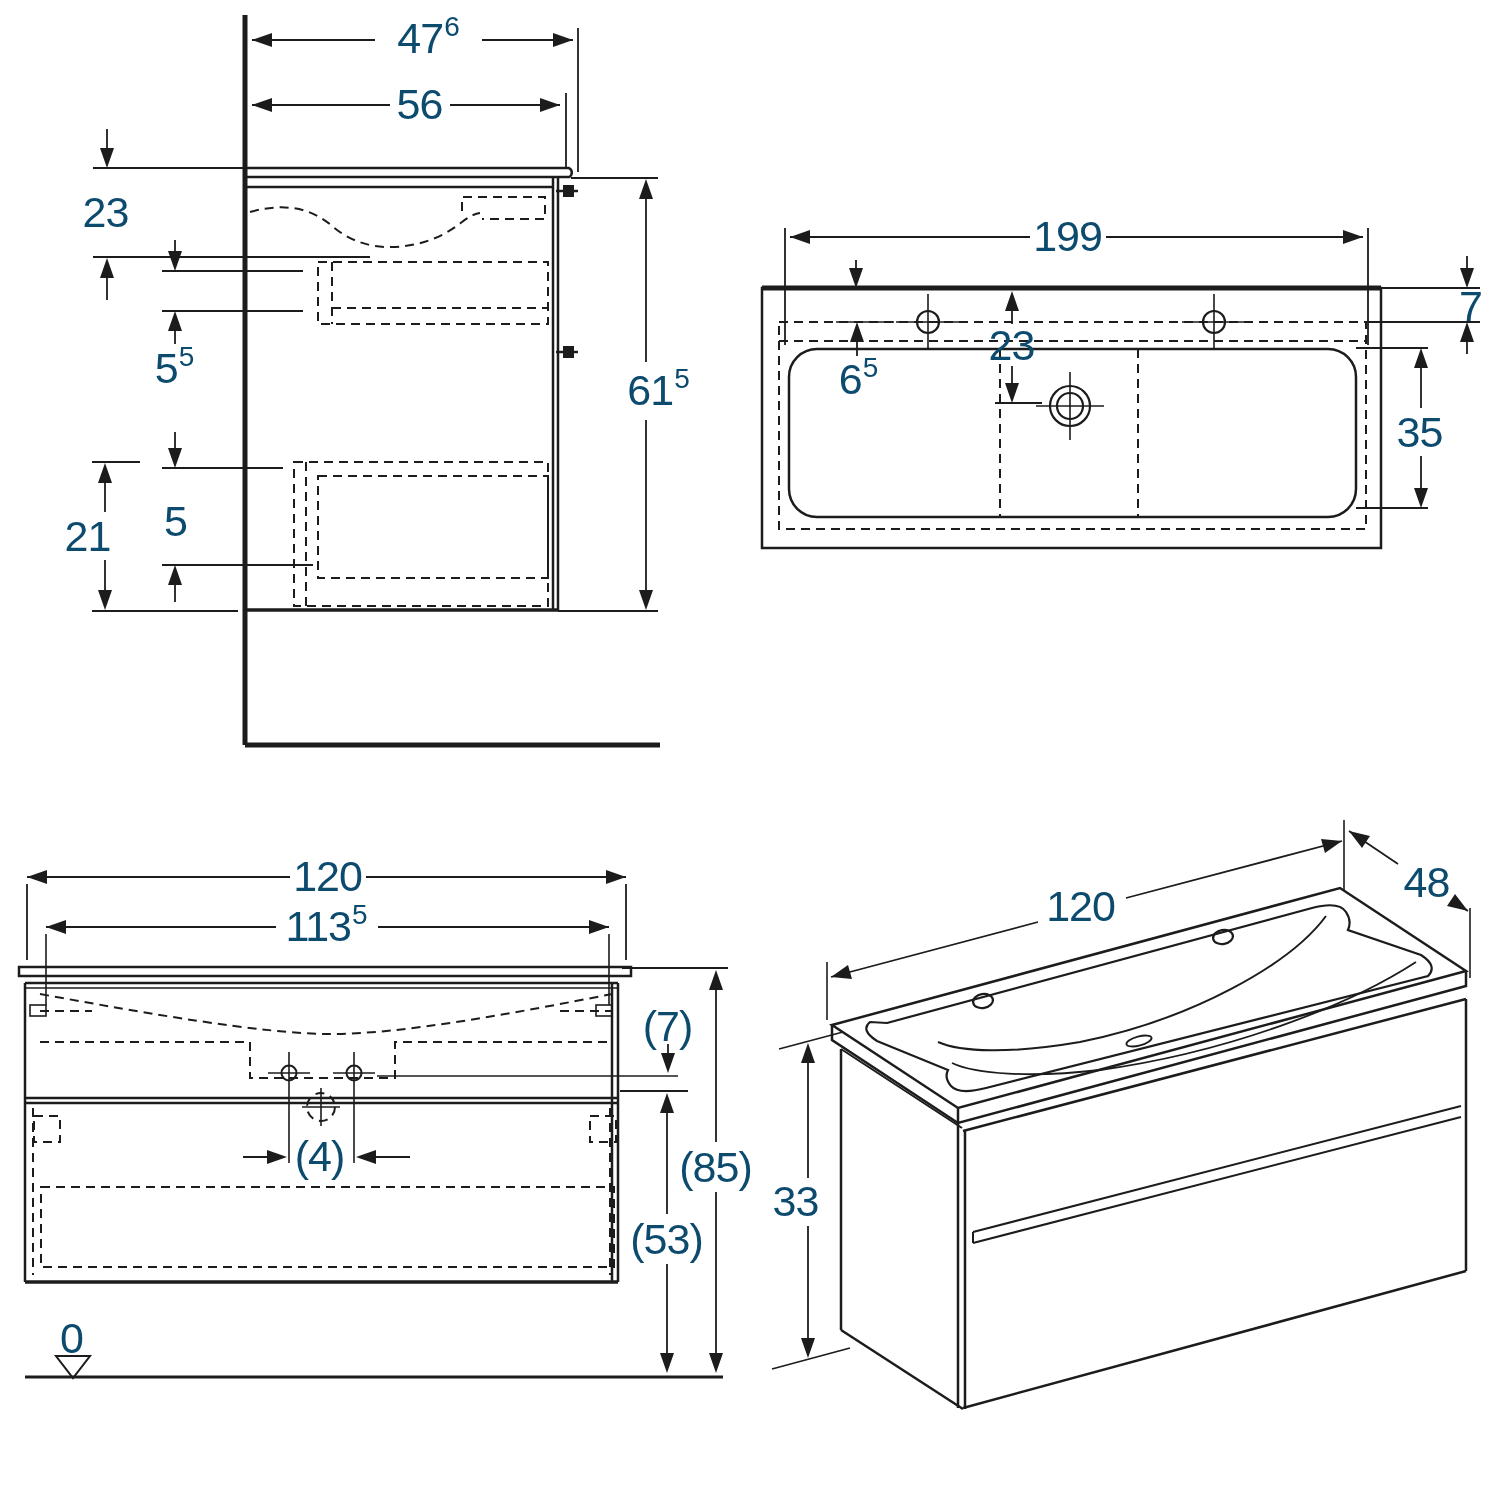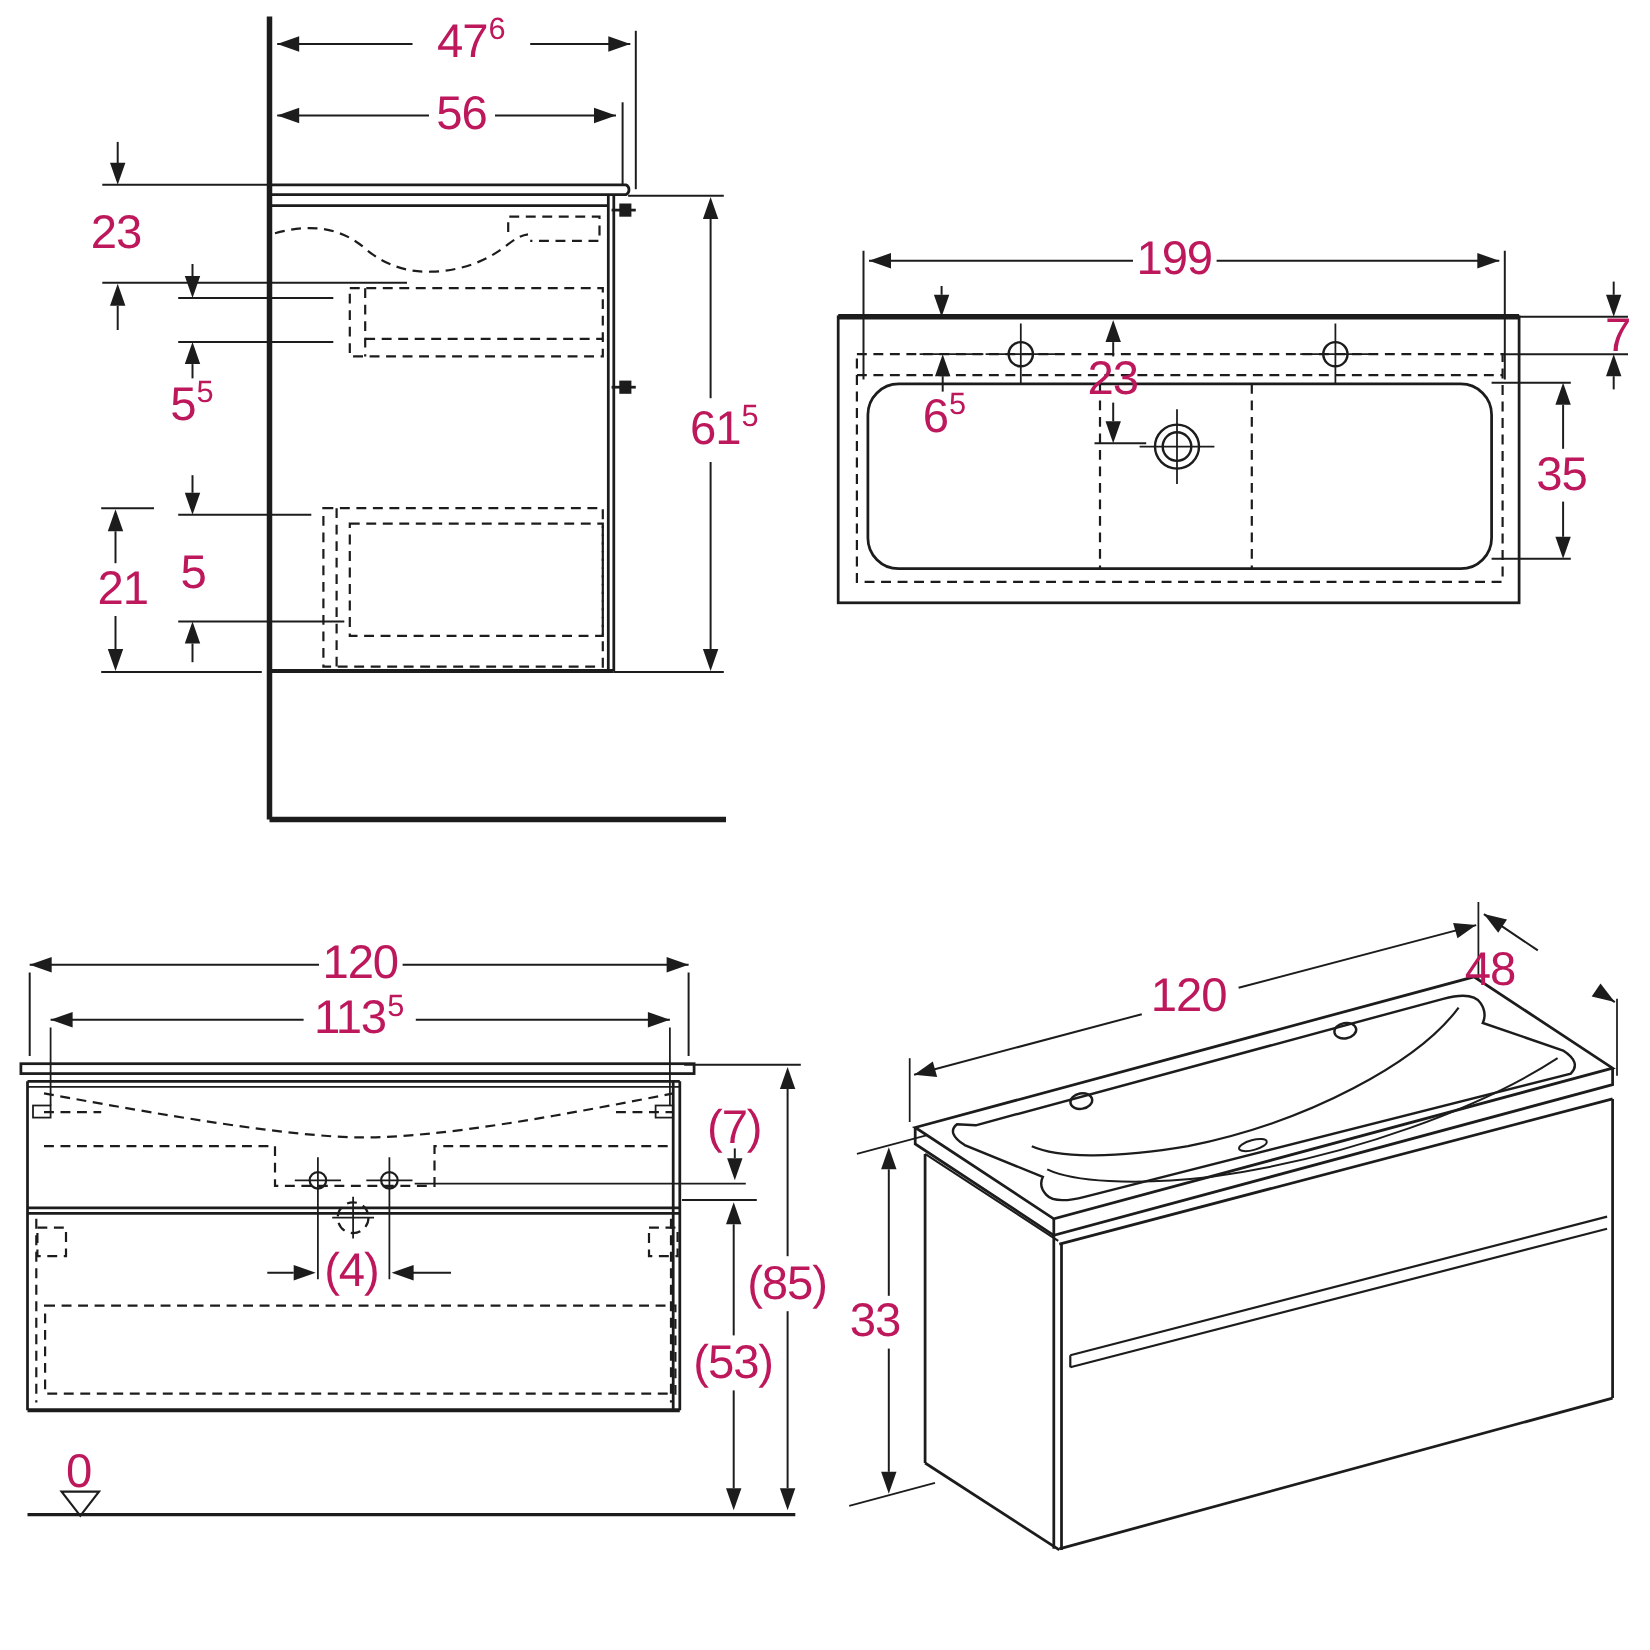--- a/index.html
+++ b/index.html
@@ -1,19 +1,19 @@
 <!DOCTYPE html>
 <html><head>
 <meta charset="utf-8">
 <style>
   html,body{margin:0;padding:0;background:#ffffff;}
   #stage{position:relative;width:1500px;height:1500px;background:#ffffff;overflow:hidden;
          font-family:"Liberation Sans", sans-serif;}
   #drawing{position:absolute;left:0;top:0;}
-  .dim{position:absolute;transform:translate(-50%,-50%);color:#be185d;
+  .dim{position:absolute;transform:translate(-50%,-50%);color:#0c4a6e;
        font-size:43px;line-height:1;white-space:nowrap;display:flex;align-items:flex-start;
        letter-spacing:-1px;}
   .dim .main{line-height:1;}
   .dim .sup{font-size:28px;line-height:1;position:relative;top:-4px;margin-left:1px;}
   svg *{vector-effect:none;}
 </style>
 </head>
 <body>
 
 <div id="stage">
@@ -334,21 +334,21 @@
       <span class="sup"></span>
     </div>
 <div class="dim" style="left:174px;top:368px">
       <span class="main">5</span>
       <span class="sup">5</span>
     </div>
 <div class="dim" style="left:658px;top:390px">
       <span class="main">61</span>
       <span class="sup">5</span>
     </div>
-<div class="dim" style="left:112px;top:536px">
+<div class="dim" style="left:88px;top:536px">
       <span class="main">21</span>
       <span class="sup"></span>
     </div>
 <div class="dim" style="left:176px;top:521px">
       <span class="main">5</span>
       <span class="sup"></span>
     </div>
 
 <div class="dim" style="left:1068px;top:236px">
       <span class="main">199</span>
@@ -397,21 +397,21 @@
     </div>
 <div class="dim" style="left:72px;top:1338px">
       <span class="main">0</span>
       <span class="sup"></span>
     </div>
 
 <div class="dim" style="left:1081px;top:906px">
       <span class="main">120</span>
       <span class="sup"></span>
     </div>
-<div class="dim" style="left:1355px;top:882px">
+<div class="dim" style="left:1427px;top:882px">
       <span class="main">48</span>
       <span class="sup"></span>
     </div>
 <div class="dim" style="left:796px;top:1201px">
       <span class="main">33</span>
       <span class="sup"></span>
     </div>
 
 </div>
 

